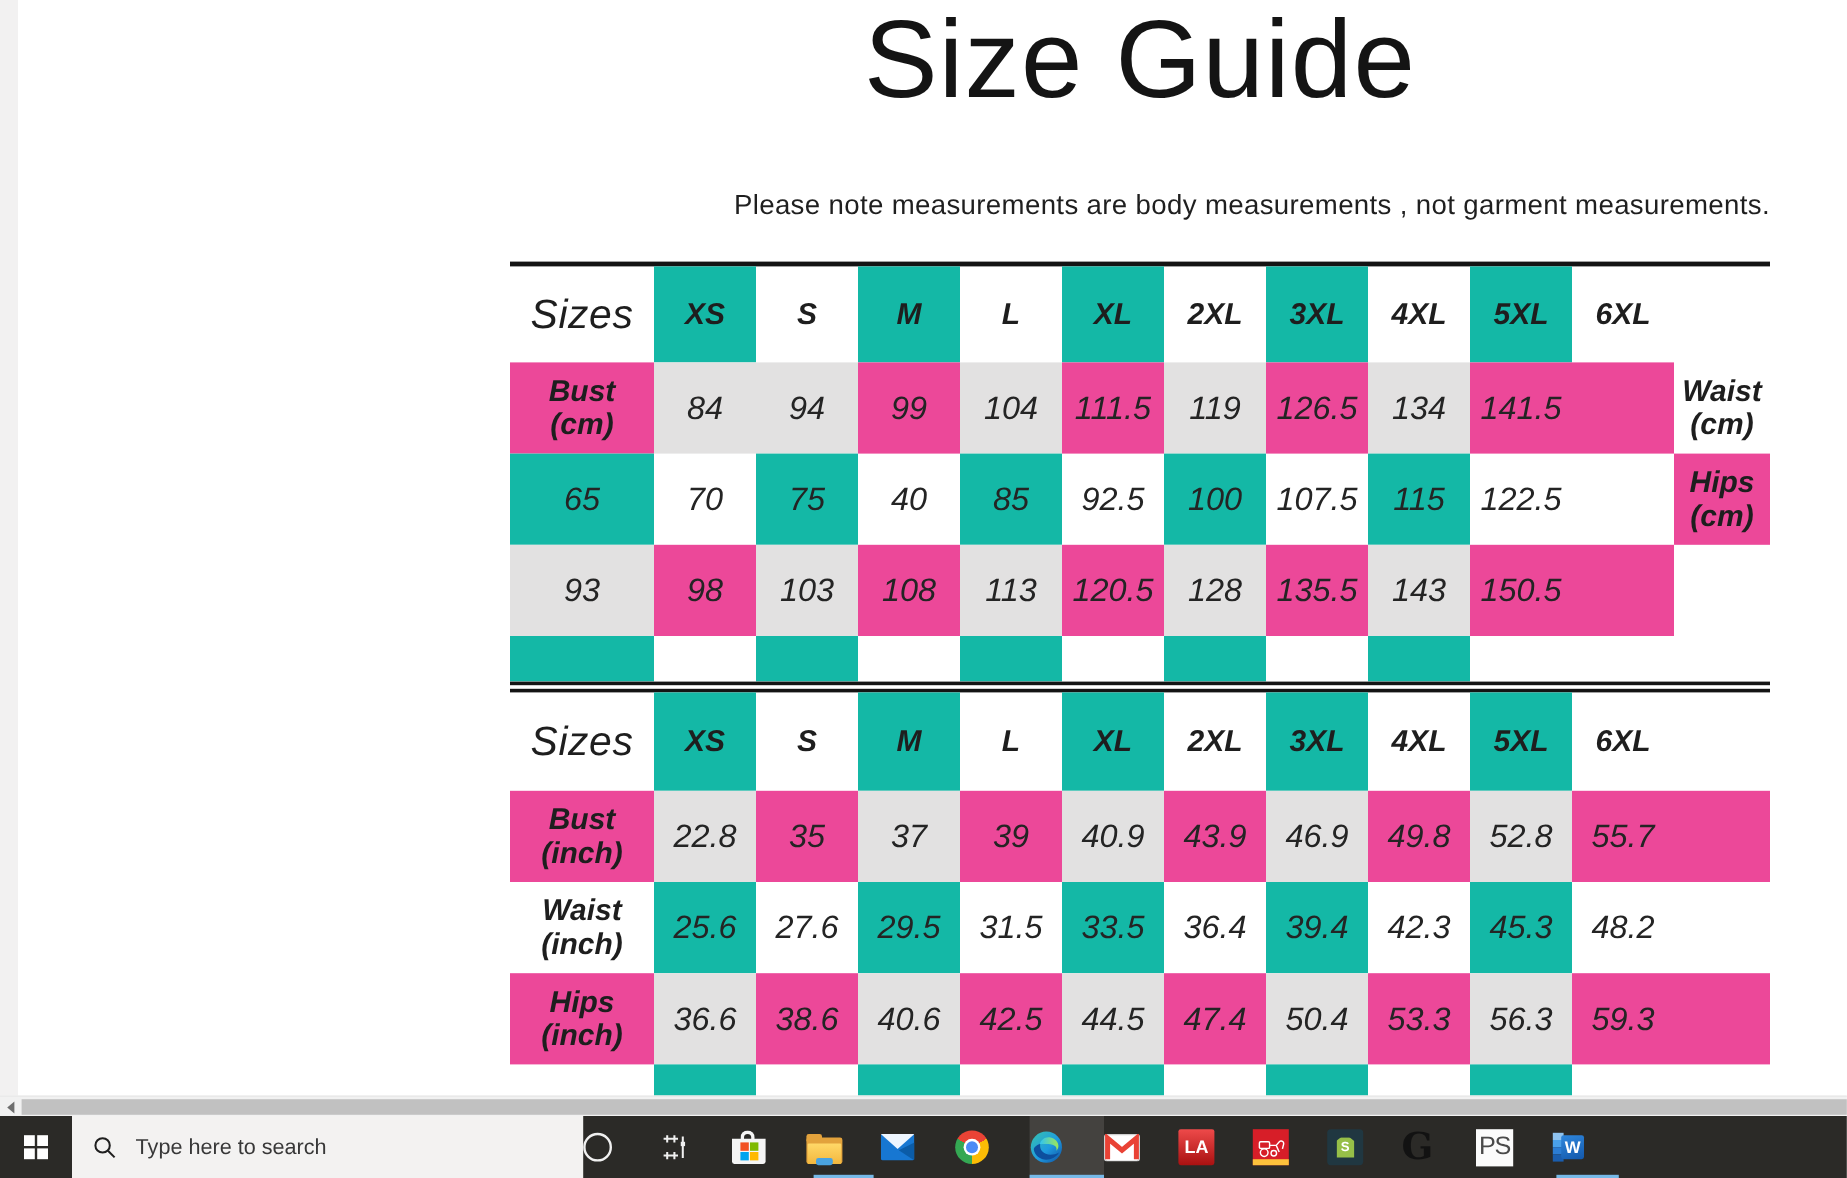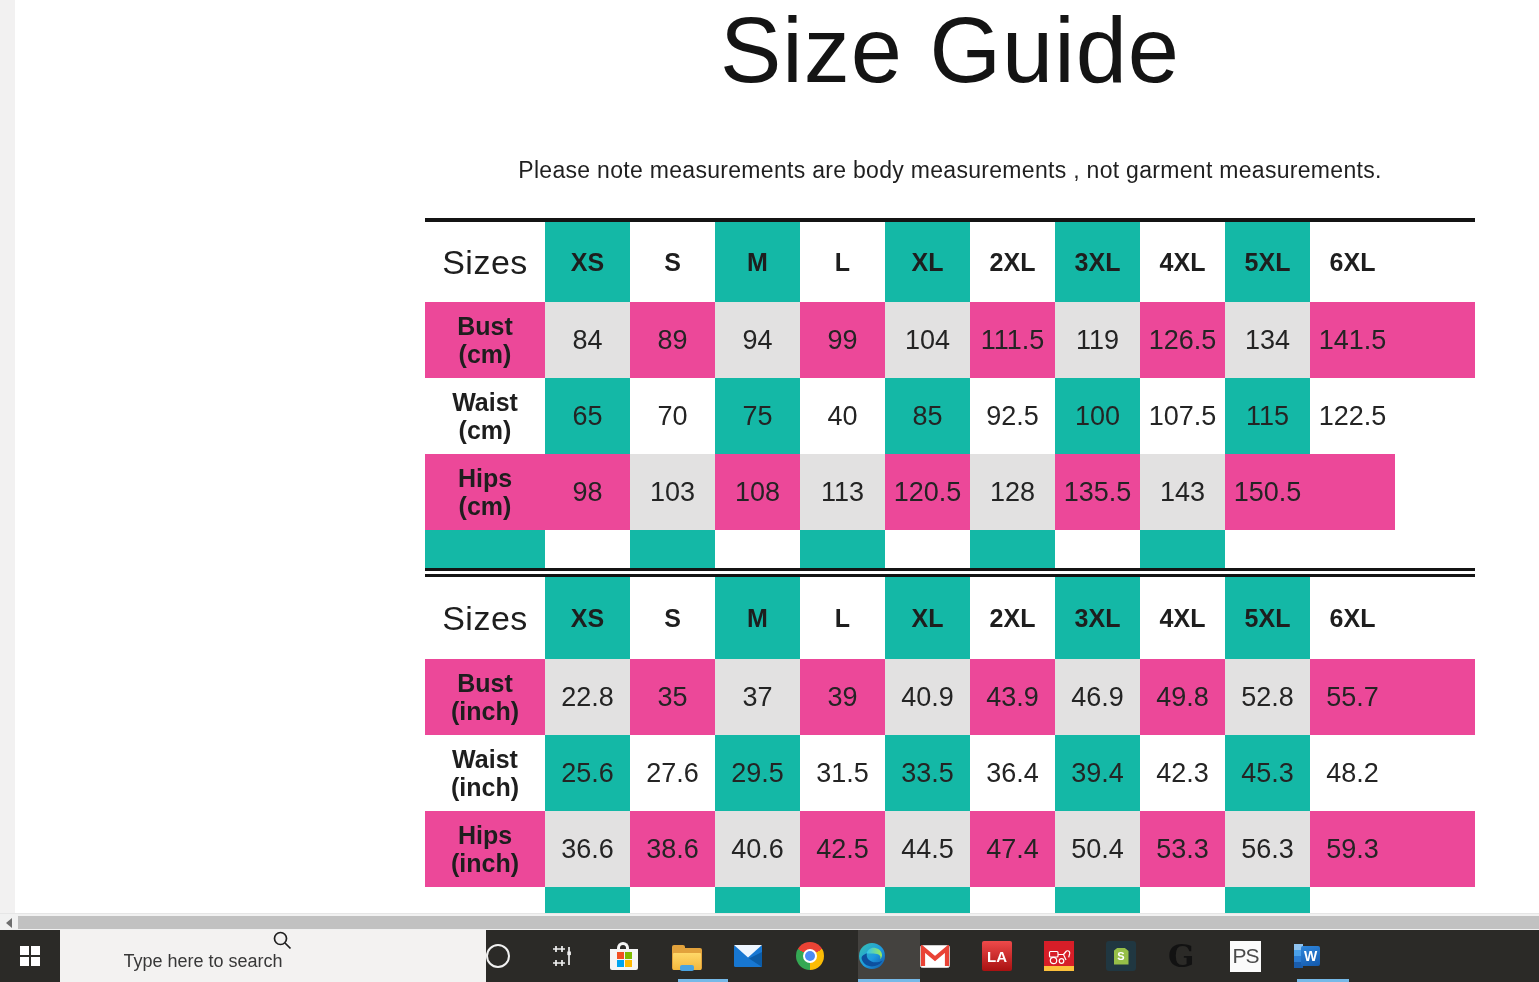--- a/index.html
+++ b/index.html
@@ -3,25 +3,25 @@
 <meta charset="utf-8">
 <style>
   html,body{margin:0;padding:0;width:1539px;height:982px;overflow:hidden;background:#fff;
     font-family:"Liberation Sans",sans-serif;}
   
   .page{position:absolute;left:0;top:0;width:1539px;height:913px;background:#fff;}
   .gutter{position:absolute;left:0;top:0;width:15px;height:913px;background:#f2f1f1;}
   .content{position:absolute;left:425px;top:0;width:1050px;height:913px;}
   .title{position:absolute;top:2px;left:0;width:100%;text-align:center;
     font-size:92px;line-height:1.05;font-weight:normal;color:#141414;letter-spacing:1px;margin:0;}
-  .subtitle{position:absolute;top:157px;left:0;width:100%;text-align:center;
+  .subtitle{position:absolute;top:157px;left:0;width:100%;text-align:right;
     font-size:23px;color:#1f1f1f;letter-spacing:.3px;}
   
   .sg{position:absolute;left:0;width:1050px;display:grid;
-    grid-template-columns:120px repeat(10,85px) 80px;}
+    grid-template-columns:120px repeat(10,85px) 80px;font-style:italic;}
   #t0{top:218px;grid-template-rows:80px 76px 76px 76px 38px;border-top:4px solid #141414;}
   #t1{top:577px;grid-template-rows:82px 76px 76px 76px 26px;}
   .sep{position:absolute;left:0;top:568px;width:1050px;height:3px;background:#fff;
     border-top:3px solid #141414;border-bottom:3px solid #141414;}
   .cell{display:flex;align-items:center;justify-content:center;text-align:center;
     white-space:pre-line;color:#1e1e1e;}
   .cs{background:#14b8a6;}      
   .rs{background:#ec4899;}      
   .crs{background:#e2e1e1;}     
   .sizes-label{font-size:34px;letter-spacing:.5px;}
@@ -36,21 +36,21 @@
   .sbtn .tri{width:0;height:0;border-top:5px solid transparent;border-bottom:5px solid transparent;
     border-right:6px solid #6e6e6e;}
   .sthumb{position:absolute;left:18px;top:2px;width:1521px;height:13px;background:#c1c1c1;}
   
   .taskbar{position:absolute;left:0;top:930px;width:1539px;height:52px;background:#2b2a27;
     display:flex;align-items:stretch;}
   .start{width:60px;display:flex;align-items:center;justify-content:center;}
   .winlogo{display:grid;grid-template-columns:9px 9px;grid-template-rows:9px 9px;gap:2px;}
   .winlogo div{background:#fff;}
   .searchbox{width:426px;background:#f3f2f1;display:flex;align-items:center;padding-left:17px;
-    box-sizing:border-box;flex-direction:column;}
+    box-sizing:border-box;}
   .searchbox input{border:none;background:transparent;outline:none;font-size:18px;width:330px;
     margin-left:14px;color:#1b1b1b;font-family:"Liberation Sans",sans-serif;}
   .searchbox input::placeholder{color:#383838;opacity:1;}
   .apps{display:flex;}
   .app{width:62px;position:relative;display:flex;align-items:center;justify-content:flex-start;}
   .app.active{background:#44423f;}
   .runline{position:absolute;bottom:0;left:50%;transform:translateX(-50%);height:3px;background:#76b9e8;}
   
   .cortana{width:24px;height:24px;border:2.5px solid #f0f0f0;border-radius:50%;box-sizing:border-box;}
   .storebag{width:28px;height:21px;background:#f5f5f5;border-radius:0 0 2px 2px;position:relative;
@@ -105,21 +105,20 @@
         <div class="cell cs size-header">XL</div>
         <div class="cell  size-header">2XL</div>
         <div class="cell cs size-header">3XL</div>
         <div class="cell  size-header">4XL</div>
         <div class="cell cs size-header">5XL</div>
         <div class="cell  size-header">6XL</div>
         <div class="cell  size-header"></div>
         <div class="cell rs row-label">Bust
 (cm)</div>
         <div class="cell crs value">84</div>
-        <div class="cell rs value">89</div>
         <div class="cell crs value">94</div>
         <div class="cell rs value">99</div>
         <div class="cell crs value">104</div>
         <div class="cell rs value">111.5</div>
         <div class="cell crs value">119</div>
         <div class="cell rs value">126.5</div>
         <div class="cell crs value">134</div>
         <div class="cell rs value">141.5</div>
         <div class="cell rs value"></div>
         <div class="cell  row-label">Waist
@@ -130,20 +129,21 @@
         <div class="cell  value">40</div>
         <div class="cell cs value">85</div>
         <div class="cell  value">92.5</div>
         <div class="cell cs value">100</div>
         <div class="cell  value">107.5</div>
         <div class="cell cs value">115</div>
         <div class="cell  value">122.5</div>
         <div class="cell  value"></div>
         <div class="cell rs row-label">Hips
 (cm)</div>
+        <div class="cell crs value">93</div>
         <div class="cell rs value">98</div>
         <div class="cell crs value">103</div>
         <div class="cell rs value">108</div>
         <div class="cell crs value">113</div>
         <div class="cell rs value">120.5</div>
         <div class="cell crs value">128</div>
         <div class="cell rs value">135.5</div>
         <div class="cell crs value">143</div>
         <div class="cell rs value">150.5</div>
         <div class="cell rs value"></div>

